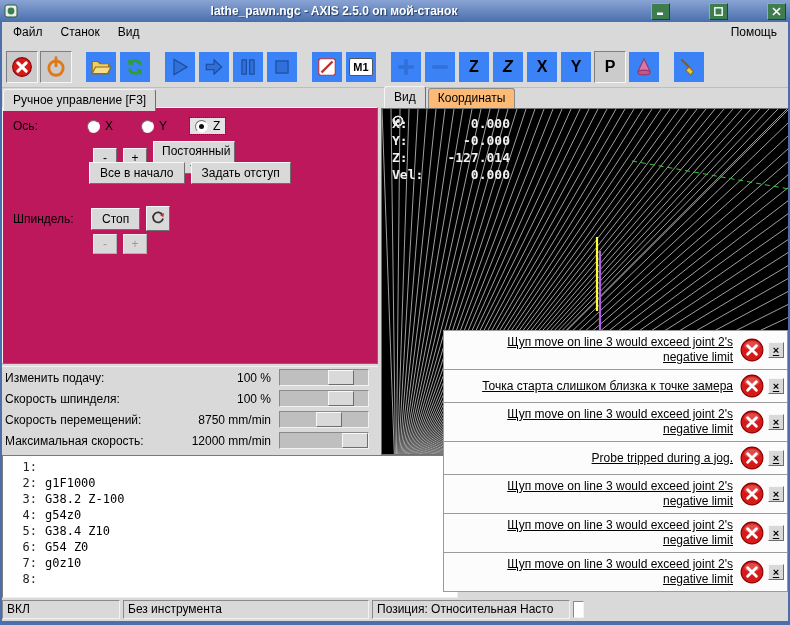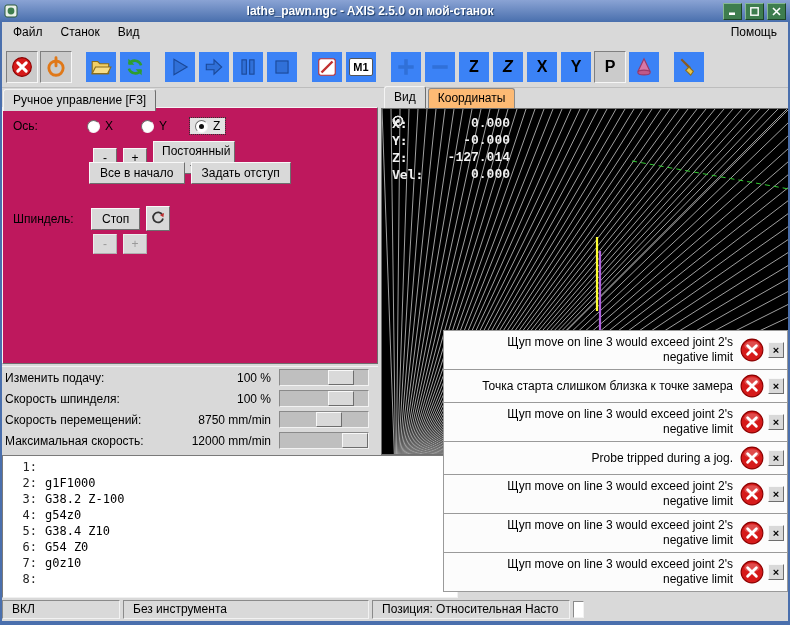--- a/index.html
+++ b/index.html
@@ -1,20 +1,20 @@
 <!DOCTYPE html>
 <html><head>
 <meta charset="utf-8">
 <style>
   html,body{margin:0;padding:0;background:#555;}
   .window{position:relative;width:790px;height:625px;background:#d9d9d9;
     font-family:"Liberation Sans",sans-serif;font-size:12px;color:#000;overflow:hidden;}
   
   .titlebar{position:absolute;left:0;top:0;width:790px;height:22px;box-sizing:border-box;
-    background:linear-gradient(#8aa3d4,#496fad);display:flex;align-items:center;padding:0 4px;}
+    background:linear-gradient(#8aa3d4,#496fad);display:flex;align-items:center;padding:0 4px;gap:36px;}
   .title-icon{width:16px;height:16px;display:flex;align-items:center;}
   .title-text{flex:1;text-align:center;color:#fff;font-weight:bold;font-size:12px;text-shadow:1px 1px 1px #1c3b66;
     white-space:nowrap;overflow:hidden;}
   .winbtn{width:17px;height:15px;margin-left:3px;background:#3e7d4e;
     border:1px solid;border-color:#86b893 #1d4527 #1d4527 #86b893;
     display:flex;align-items:center;justify-content:center;cursor:pointer;}
   .menubar{position:absolute;left:0;top:22px;width:790px;height:24px;box-sizing:border-box;
     display:flex;align-items:flex-start;padding:0 4px;background:#d9d9d9;}
   .menu-item{padding:3px 9px;white-space:nowrap;}
   .menu-spacer{flex:1;}
@@ -77,36 +77,36 @@
   .gl{display:flex;height:16px;line-height:16px;}
   .gl .num{width:34px;text-align:right;margin-right:8px;color:#222;}
   
   .canvas{position:absolute;left:381px;top:108px;width:407px;height:345px;background:#000;overflow:hidden;
     border:1px solid #707070;box-sizing:content-box;cursor:crosshair;}
   .canvas svg{position:absolute;left:0;top:0;}
   .dro{position:absolute;left:10px;top:6px;font-family:"DejaVu Sans Mono",monospace;font-weight:bold;
     font-size:13px;color:#f2f2f2;z-index:2;}
   .dro-row{display:flex;height:17px;align-items:center;}
   .dro-label{width:40px;white-space:pre;}
-  .dro-value{width:78px;text-align:right;font-family:Liberation Mono, monospace;}
+  .dro-value{width:78px;text-align:right;}
   .dro-ic{margin-left:7px;width:13px;height:13px;display:inline-flex;}
   
   .notes{position:absolute;left:443px;top:330px;width:345px;z-index:5;display:flex;flex-direction:column;}
   .note{display:flex;align-items:center;background:#fcfcfc;border:1px solid #9a9a9a;border-top:none;
-    padding:4px 3px;min-height:24px;box-sizing:border-box;}
+    padding:4px 3px;min-height:24px;box-sizing:border-box;text-decoration:underline;}
   .note:first-child{border-top:1px solid #9a9a9a;}
   .note-text{flex:1;text-align:right;white-space:pre-line;line-height:15px;padding-right:7px;}
   .note-err{width:24px;height:24px;flex:0 0 24px;display:flex;}
   .note-close{width:16px;height:16px;flex:0 0 16px;margin-left:4px;background:#d9d9d9;cursor:pointer;
     border:1px solid;border-color:#f8f8f8 #6e6e6e #6e6e6e #f8f8f8;
     font-size:11px;line-height:13px;text-align:center;font-weight:bold;padding:0;}
   
   .statusbar{position:absolute;left:0;top:598px;width:790px;height:23px;box-sizing:border-box;
     display:flex;align-items:center;padding:2px 2px;}
-  .sb-cell{height:19px;line-height:17px;box-sizing:border-box;padding:0 9px;margin-right:3px;overflow:hidden;
+  .sb-cell{height:19px;line-height:17px;box-sizing:border-box;padding:0 4px;margin-right:3px;overflow:hidden;
     white-space:nowrap;border:1px solid;border-color:#8a8a8a #f2f2f2 #f2f2f2 #8a8a8a;}
   .sb-box{width:11px;height:17px;background:#fff;box-sizing:border-box;
     border:1px solid;border-color:#8a8a8a #f2f2f2 #f2f2f2 #8a8a8a;}
   
   .bs{position:absolute;background:#4a6fad;z-index:9;}
   .bs-left{left:0;top:22px;width:2px;height:603px;}
   .bs-right{left:788px;top:22px;width:2px;height:603px;}
   .bs-bottom{left:0;top:621px;width:790px;height:4px;}
 </style>
 </head>

